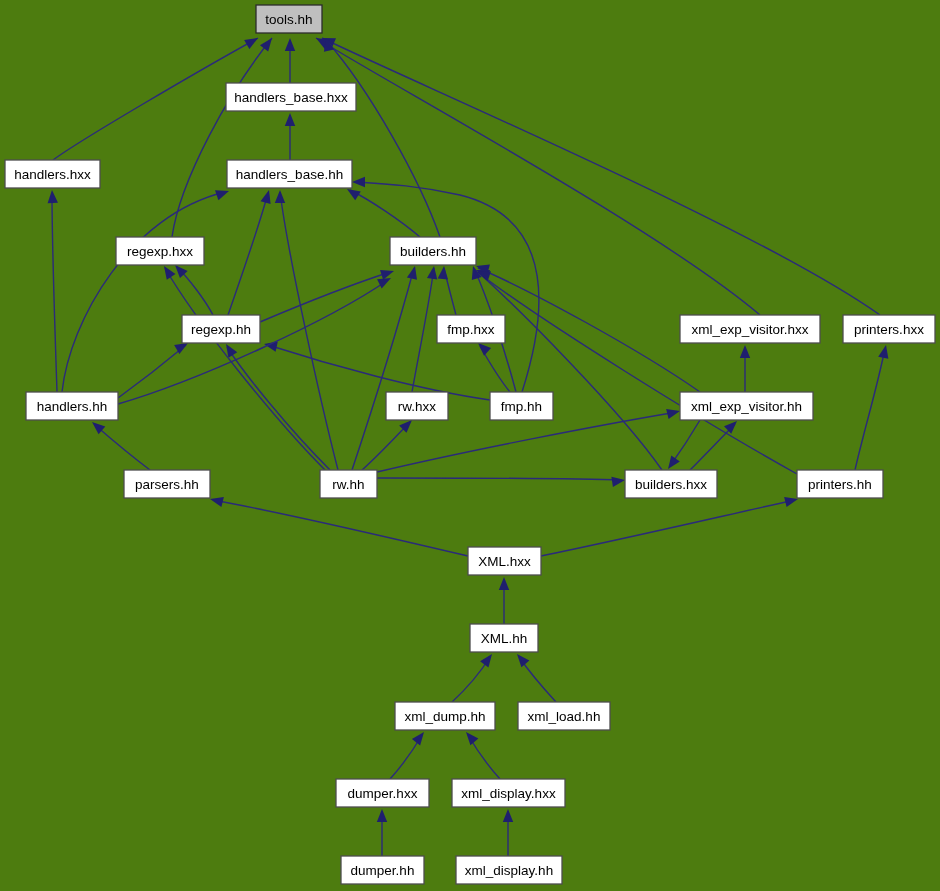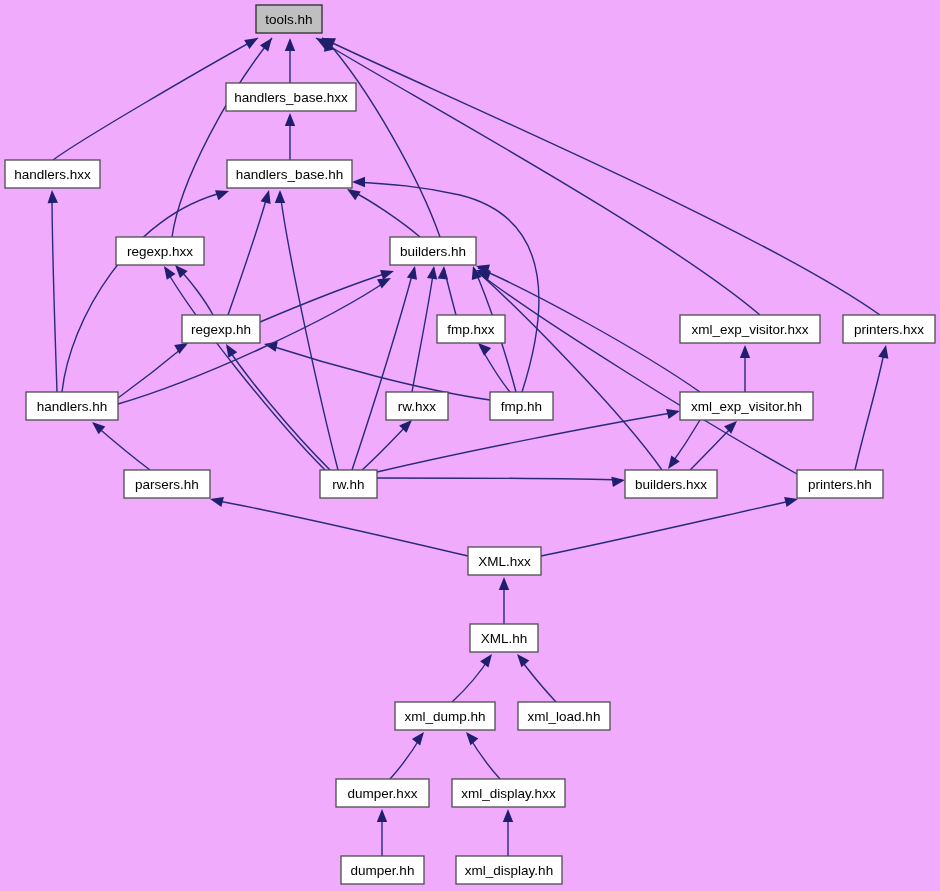--- a/index.html
+++ b/index.html
@@ -4,21 +4,21 @@
 <style>
   html, body {
     margin: 0;
     padding: 0;
     background: #ffffff;
   }
   #graph-root {
     position: relative;
     width: 940px;
     height: 891px;
-    background: #f0abfc;
+    background: #4d7c0f;
     font-family: "Liberation Sans", sans-serif;
     overflow: hidden;
   }
   svg.graph-canvas {
     position: absolute;
     left: 0;
     top: 0;
     width: 940px;
     height: 891px;
   }

